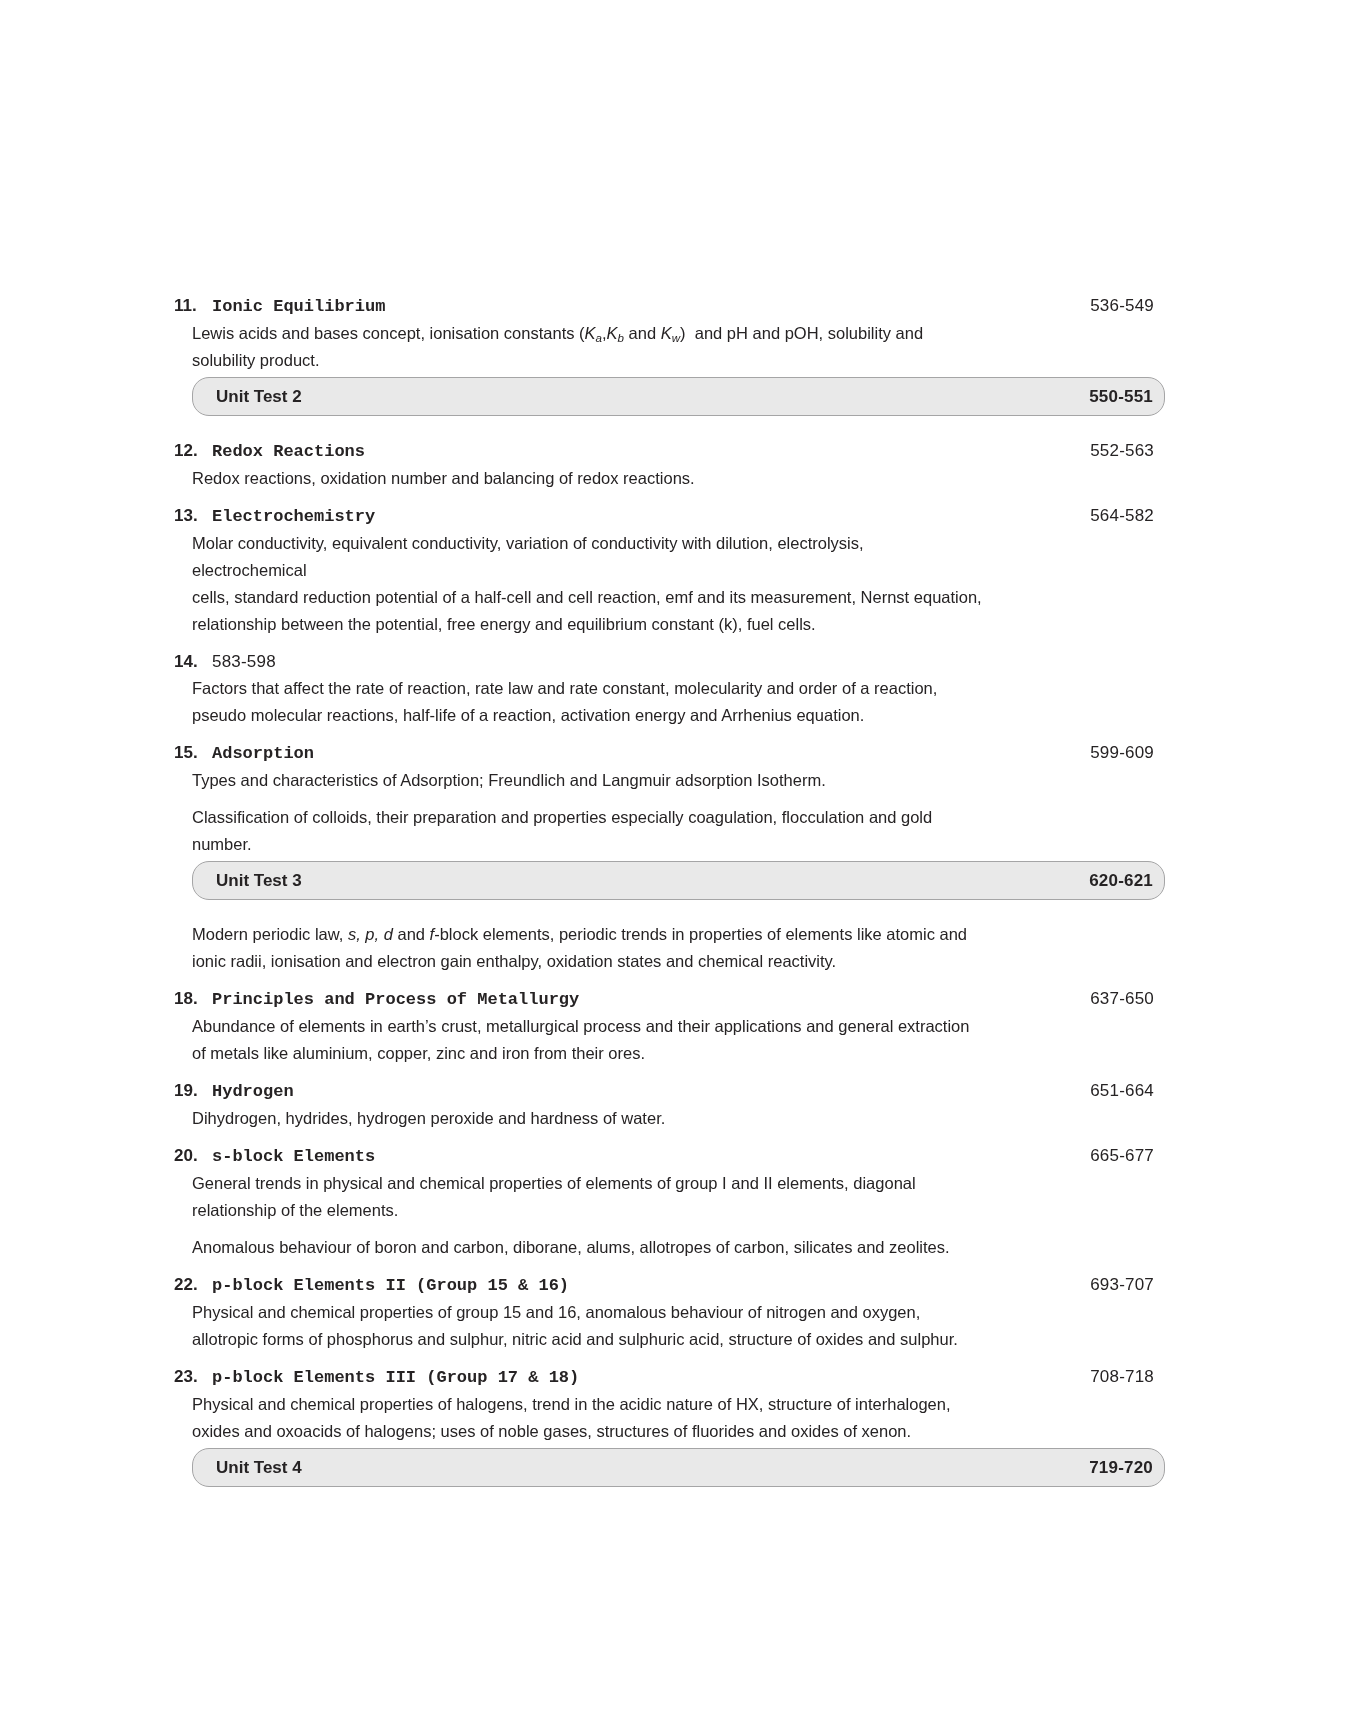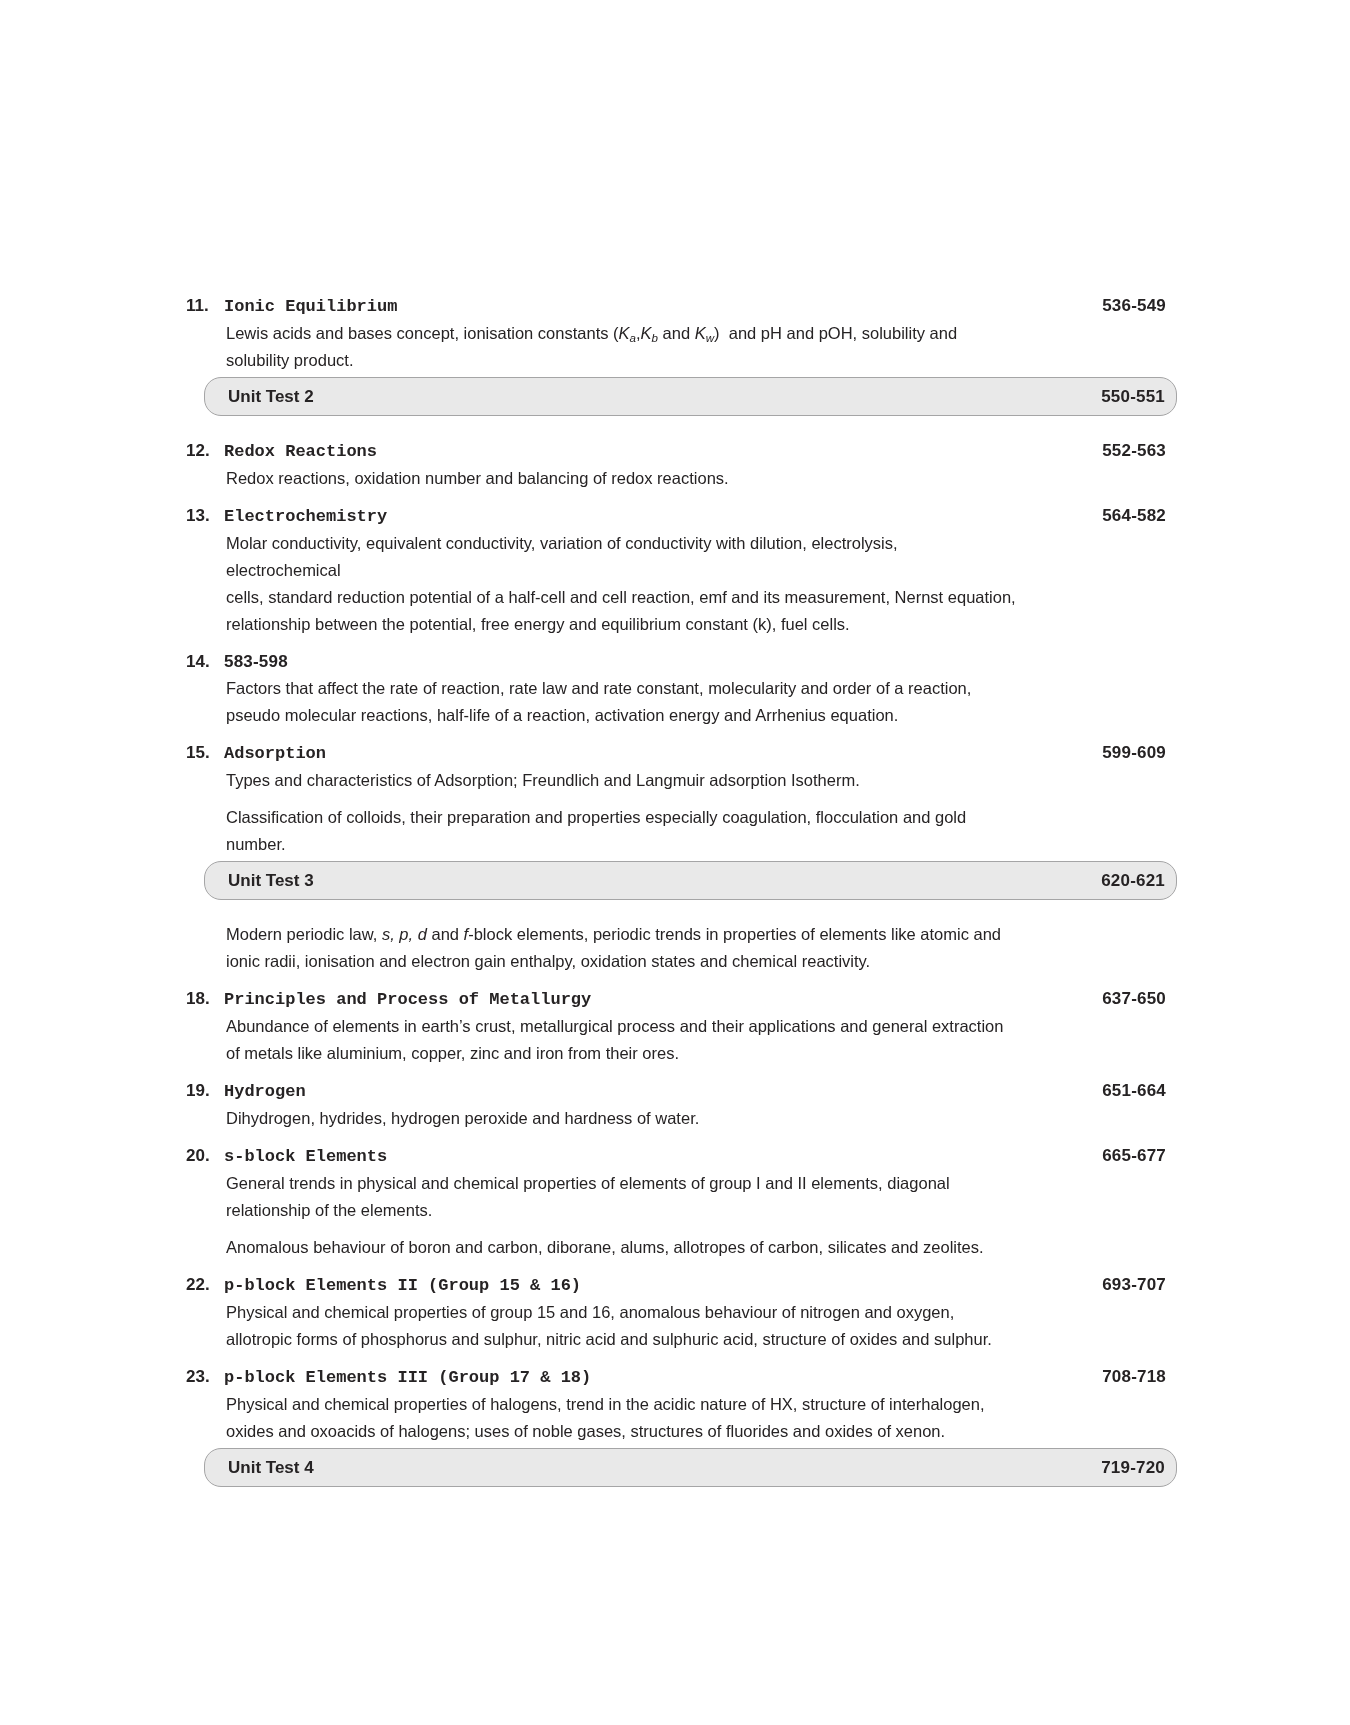--- a/index.html
+++ b/index.html
@@ -6,37 +6,37 @@
   .page{
     position:relative;
     width:1350px;height:1725px;
     background:#ffffff;
     font-family:"Liberation Sans","DejaVu Sans",sans-serif;
     color:#262324;
     overflow:hidden;
   }
   .toc{
     position:absolute;
-    left:186px;top:292px;
+    left:174px;top:292px;
     width:980px;
   }
   .entry{margin-top:10px;}
   .entry:first-child{margin-top:0;}
   .title-row{
     display:flex;
     align-items:baseline;
     font-weight:bold;
     font-size:17px;
     line-height:27px;
   }
   .num{flex:none;width:38px;}
   .title{flex:1 1 auto;padding-right:12px;font-family:Liberation Mono, monospace;}
-  .pages{flex:none;font-weight:bold;letter-spacing:.2px;}
+  .pages{flex:none;font-weight:normal;letter-spacing:.2px;}
   .desc{
-    margin-left:40px;
+    margin-left:18px;
     font-size:16.5px;
     line-height:27px;
     font-weight:normal;
   }
   .desc sub{
     font-size:70%;
     line-height:0;
     vertical-align:-0.25em;
     font-style:italic;
   }

